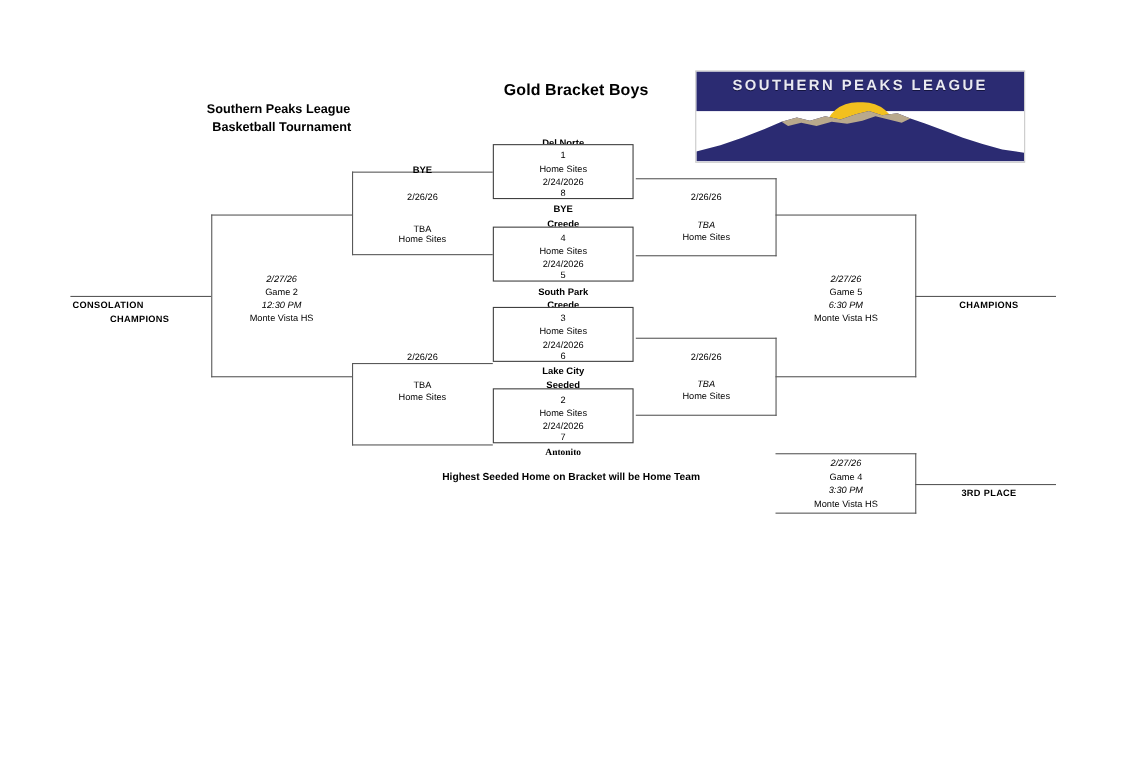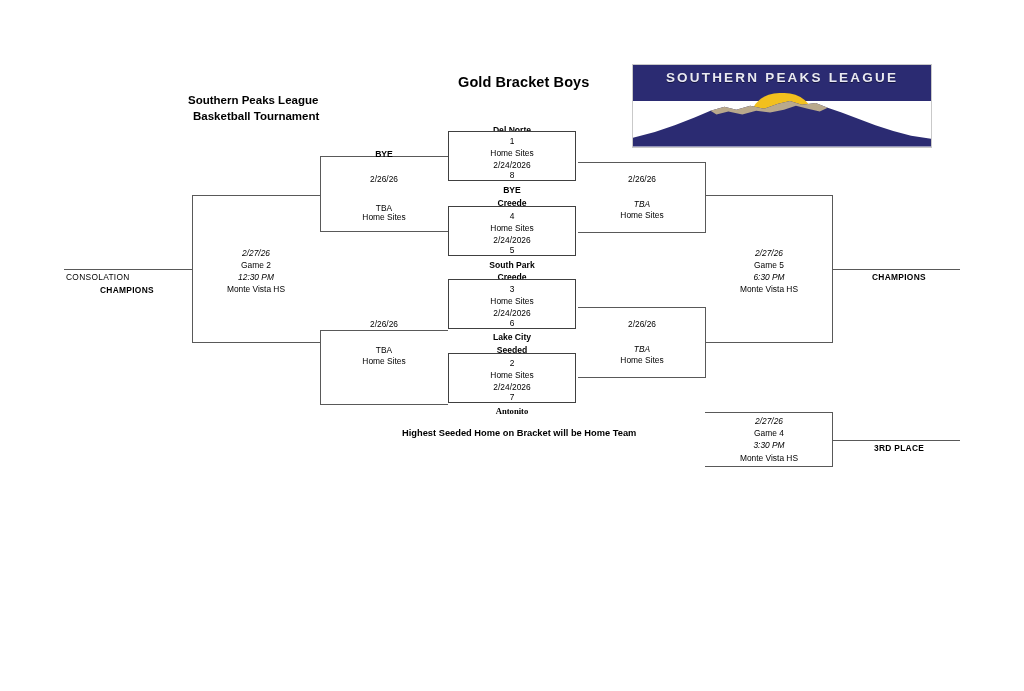--- a/index.html
+++ b/index.html
@@ -34,21 +34,21 @@
     font-size: 8.4px; text-align: center; white-space: nowrap;
     line-height: 12.4px;
   }
   .cell.it { font-style: italic; }
   .seed { font-size: 8.4px; text-align: center; line-height: 11px; }
   .label-bold {
     font-size: 8.4px; font-weight: bold; white-space: nowrap;
     letter-spacing: .3px;
   }
   .label-reg {
-    font-size: 8.4px; font-weight: normal; white-space: nowrap;
+    font-size: 8.4px; font-weight: bold; white-space: nowrap;
     letter-spacing: .3px;
   }
   .note {
     font-size: 9.3px; font-weight: bold; white-space: nowrap;
   }
 
   
   .ln { background: #595959; position: absolute; }
   .hln { height: 1px; }
   .vln { width: 1px; }

